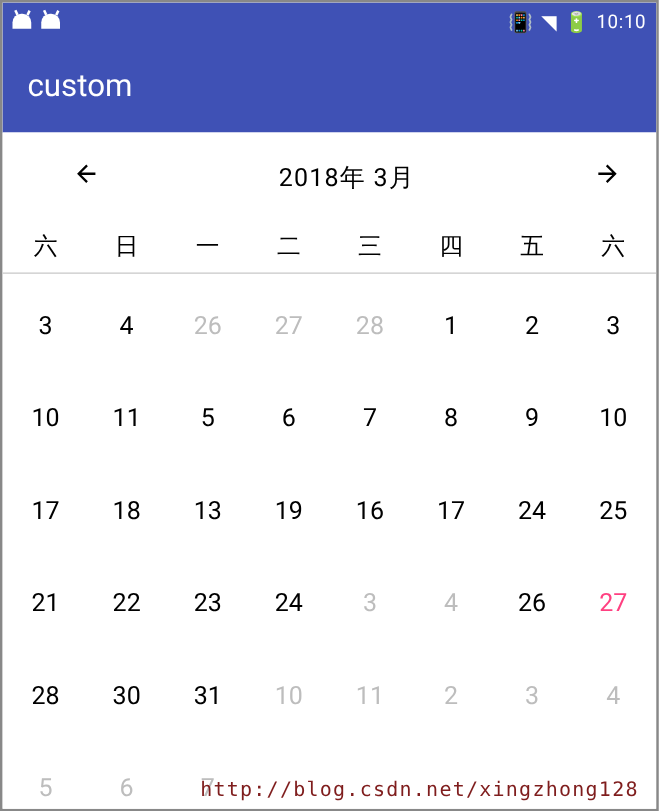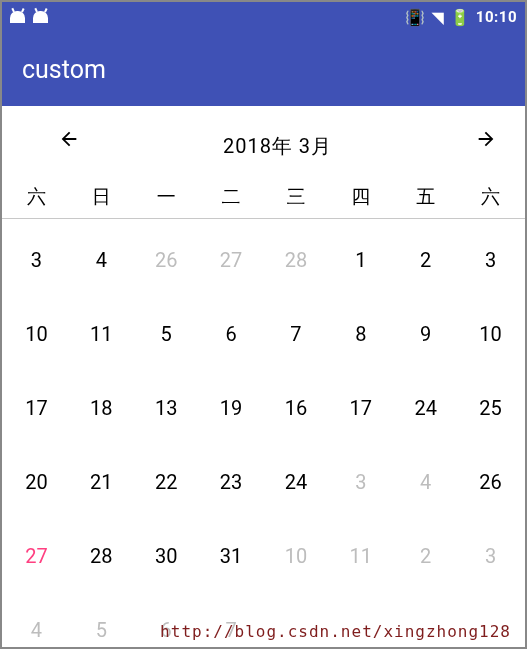--- a/index.html
+++ b/index.html
@@ -47,37 +47,37 @@
     position: absolute;
     width: 1.5px;
     height: 4px;
     background: #fff;
     top: -3px;
     transform-origin: bottom;
   }
   .android-head::before { left: 3px; transform: rotate(-25deg); }
   .android-head::after { right: 3px; transform: rotate(25deg); }
   .icon-sm { font-size: 16px; }
-  .clock { font-weight: 700; letter-spacing: 0.5px; }
+  .clock { font-weight: 400; letter-spacing: 0.5px; }
   .app-bar {
     height: 74px;
     background: #3f51b5;
     display: flex;
     align-items: center;
     padding: 0 20px;
     color: #fff;
     font-size: 25px;
     text-align: center;
   }
   .calendar-container {
     background: #fff;
   }
   .month-nav {
     display: flex;
-    align-items: flex-end;
+    align-items: center;
     justify-content: space-between;
     padding: 18px 22px 12px 22px;
     margin-left: 28px;
   }
   .nav-btn {
     font-size: 24px;
     cursor: pointer;
     color: #000;
     padding: 4px 6px;
     font-weight: bold;
@@ -194,21 +194,20 @@
       <div class="cell">9</div>
       <div class="cell">10</div>
       <div class="cell">17</div>
       <div class="cell">18</div>
       <div class="cell">13</div>
       <div class="cell">19</div>
       <div class="cell">16</div>
       <div class="cell">17</div>
       <div class="cell">24</div>
       <div class="cell">25</div>
-      <div class="cell">20</div>
       <div class="cell">21</div>
       <div class="cell">22</div>
       <div class="cell">23</div>
       <div class="cell">24</div>
       <div class="cell dim">3</div>
       <div class="cell dim">4</div>
       <div class="cell">26</div>
       <div class="cell today">27</div>
       <div class="cell">28</div>
       <div class="cell">30</div>

